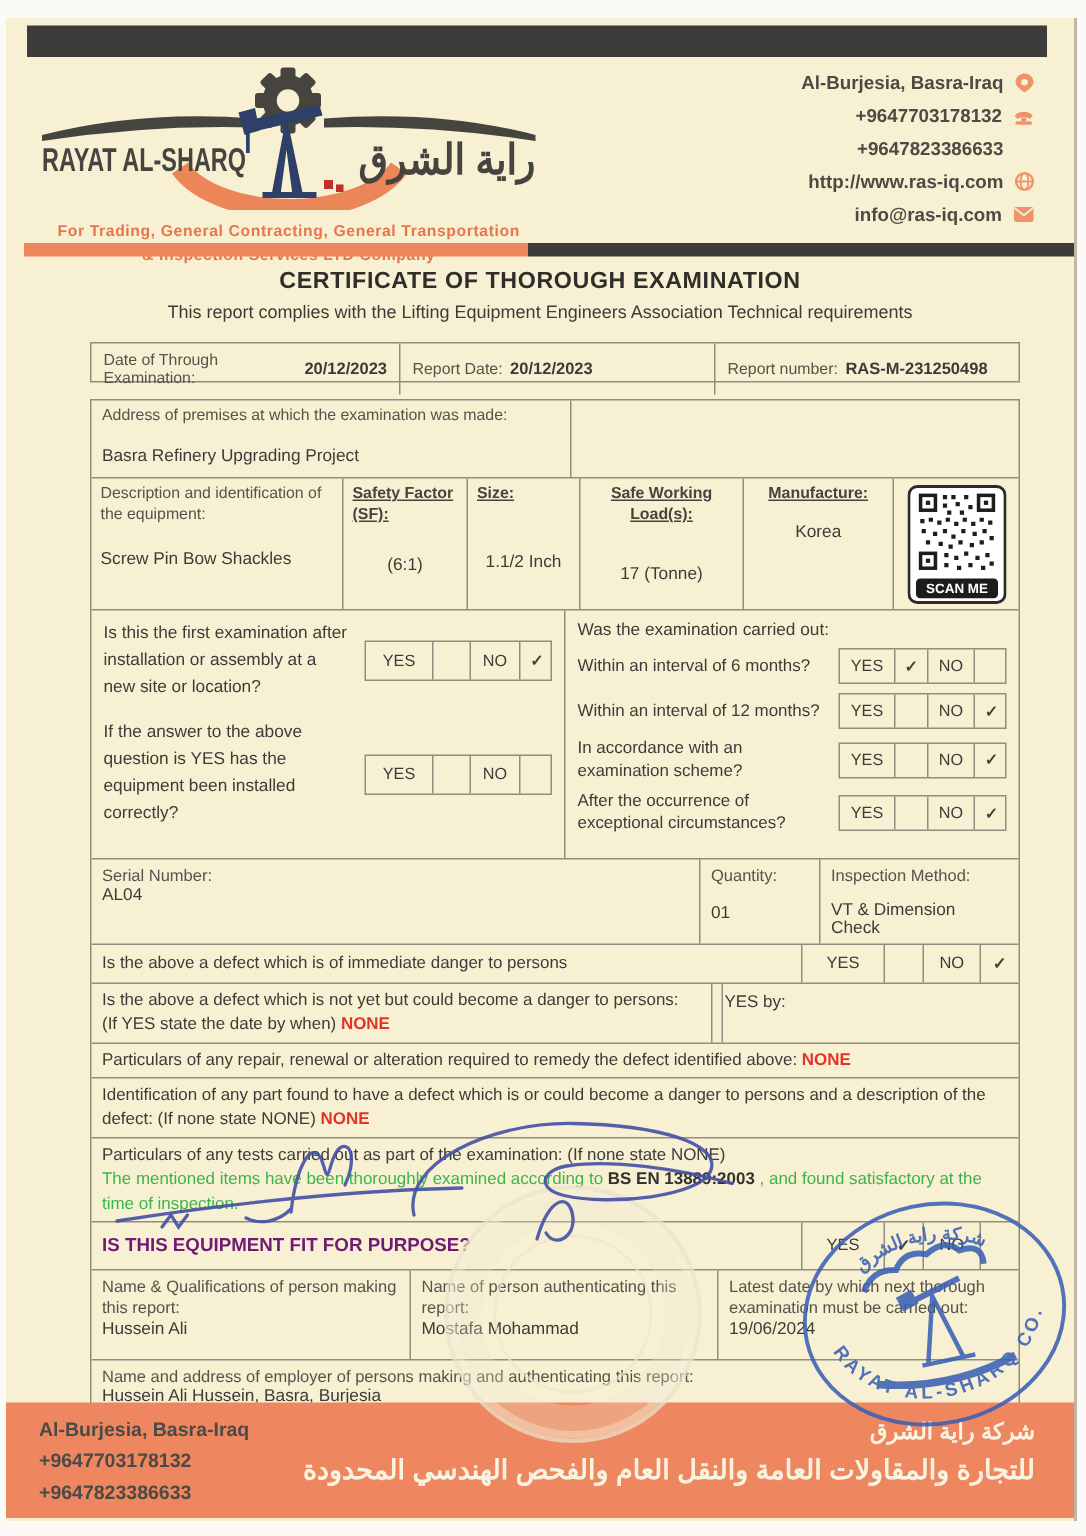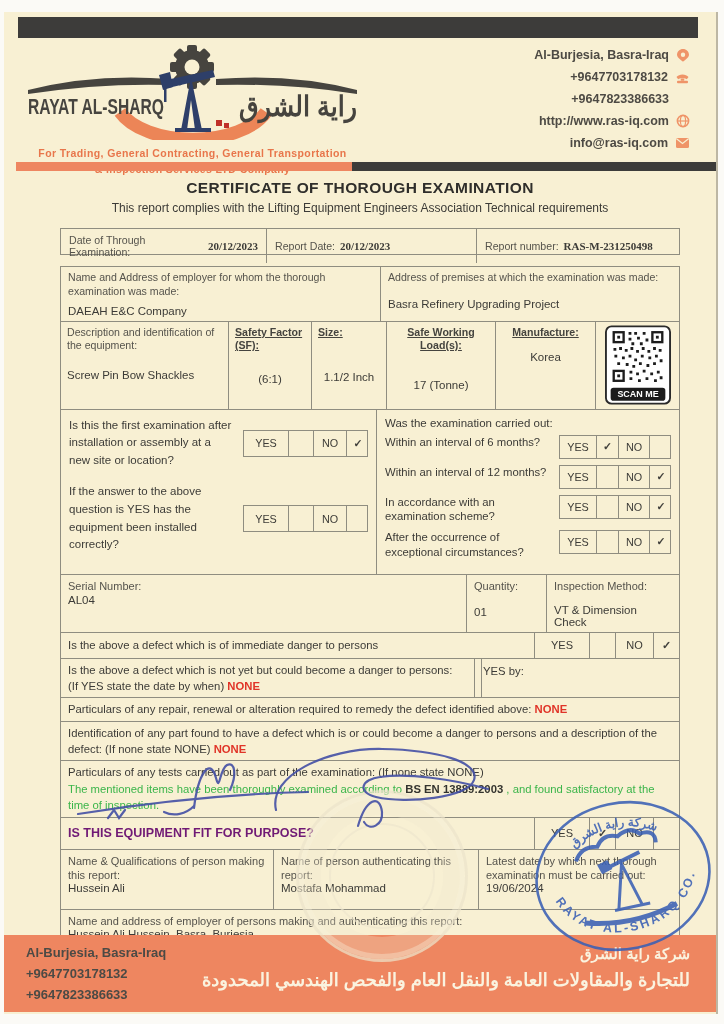--- a/index.html
+++ b/index.html
@@ -29,21 +29,21 @@
   .titleblock h1 { font-size:15.5px; font-weight:700; letter-spacing:.4px; color:#2f2e2b; }
   .titleblock p { font-size:12px; margin-top:4px; color:#3c3b37; }
 
   
   .metarow { position:absolute; left:56px; top:216px; width:620px; height:27px;
              border:1px solid #8f8d80; display:grid; grid-template-columns:206px 210px 1fr;
              background:transparent; }
   .metarow .cell { border-right:1px solid #8f8d80; padding:5px 8px; font-size:11px; display:flex; gap:5px; align-items:center; }
   .metarow .cell:last-child { border-right:none; }
   .mlbl { color:#55534c; font-size:10.6px; }
-  .mval { font-weight:700; font-size:11px;font-family:Liberation Serif, serif; }
+  .mval { font-weight:700; font-size:11px; }
 
   .doc { position:absolute; left:56px; top:254px; width:620px; border:1px solid #8f8d80; }
   .row { border-bottom:1px solid #8f8d80; }
   .row:last-child { border-bottom:none; }
   .lbl { font-size:10.6px; color:#55534c; line-height:1.3; }
   .lbl.u { font-weight:700; text-decoration:underline; color:#45443f; }
   .val { font-size:11.5px; color:#3c3b37; }
   .b { font-weight:400; }
 
   .rowB { display:grid; grid-template-columns:320px 1fr; min-height:52px; }
@@ -59,21 +59,21 @@
   .rowD > div { padding:7px 8px; }
   .rowD > div:first-child { border-right:1px solid #8f8d80; }
   .qgroup { display:flex; gap:8px; align-items:center; margin-bottom:13px; }
   .qgroup .qt { flex:1; font-size:11.5px; line-height:1.55; }
   .ynbox { display:grid; height:27px; border:1px solid #8f8d80; background:transparent; }
   .ynbox.lg { grid-template-columns:44px 25px 33px 23px; width:125px; }
   .ynbox.sm { grid-template-columns:36px 22px 31px 23px; width:112px; height:24px; }
   .ynbox span { display:flex; align-items:center; justify-content:center; font-size:10.8px; border-left:1px solid #8f8d80; }
   .ynbox span:first-child { border-left:none; }
   .mark { font-weight:700; font-size:12.5px; color:#43423d; }
-  .qrow { display:flex; gap:6px; margin-top:6px; }
+  .qrow { display:flex; align-items:center; gap:6px; margin-top:6px; }
   .qrow .qt { flex:1; font-size:11.3px; line-height:1.3; }
   .carried-h { font-size:11.5px; margin-bottom:4px; }
 
   .rowE { display:grid; grid-template-columns:1fr 80px 132px; min-height:50px; }
   .rowE > div { padding:4px 7px; border-right:1px solid #8f8d80; }
   .rowE > div:last-child { border-right:none; }
 
   .rowFK { display:flex; min-height:26px; align-items:stretch; }
   .rowFK .ft { flex:1; padding:4px 7px; display:flex; align-items:center; }
   .fbox { display:grid; grid-template-columns:54px 26px 38px 26px; border-left:1px solid #8f8d80; }
@@ -233,24 +233,20 @@
     </div>
     <div class="cell">
       <span class="mlbl">Report number:</span>
       <span class="mval">RAS-M-231250498</span>
     </div>
   </div>
 
   <div class="doc">
 
     <div class="row rowB">
-      <div>
-        <div class="lbl">Name and Address of employer for whom the thorough examination was made:</div>
-        <div class="val" style="margin-top:6px">DAEAH E&amp;C Company</div>
-      </div>
       <div>
         <div class="lbl">Address of premises at which the examination was made:</div>
         <div class="val" style="margin-top:13px">Basra Refinery Upgrading Project</div>
       </div>
     </div>
 
     <div class="row rowC">
       <div>
         <div class="lbl">Description and identification of the equipment:</div>
         <div class="val" style="margin-top:16px">Screw Pin Bow Shackles</div>

